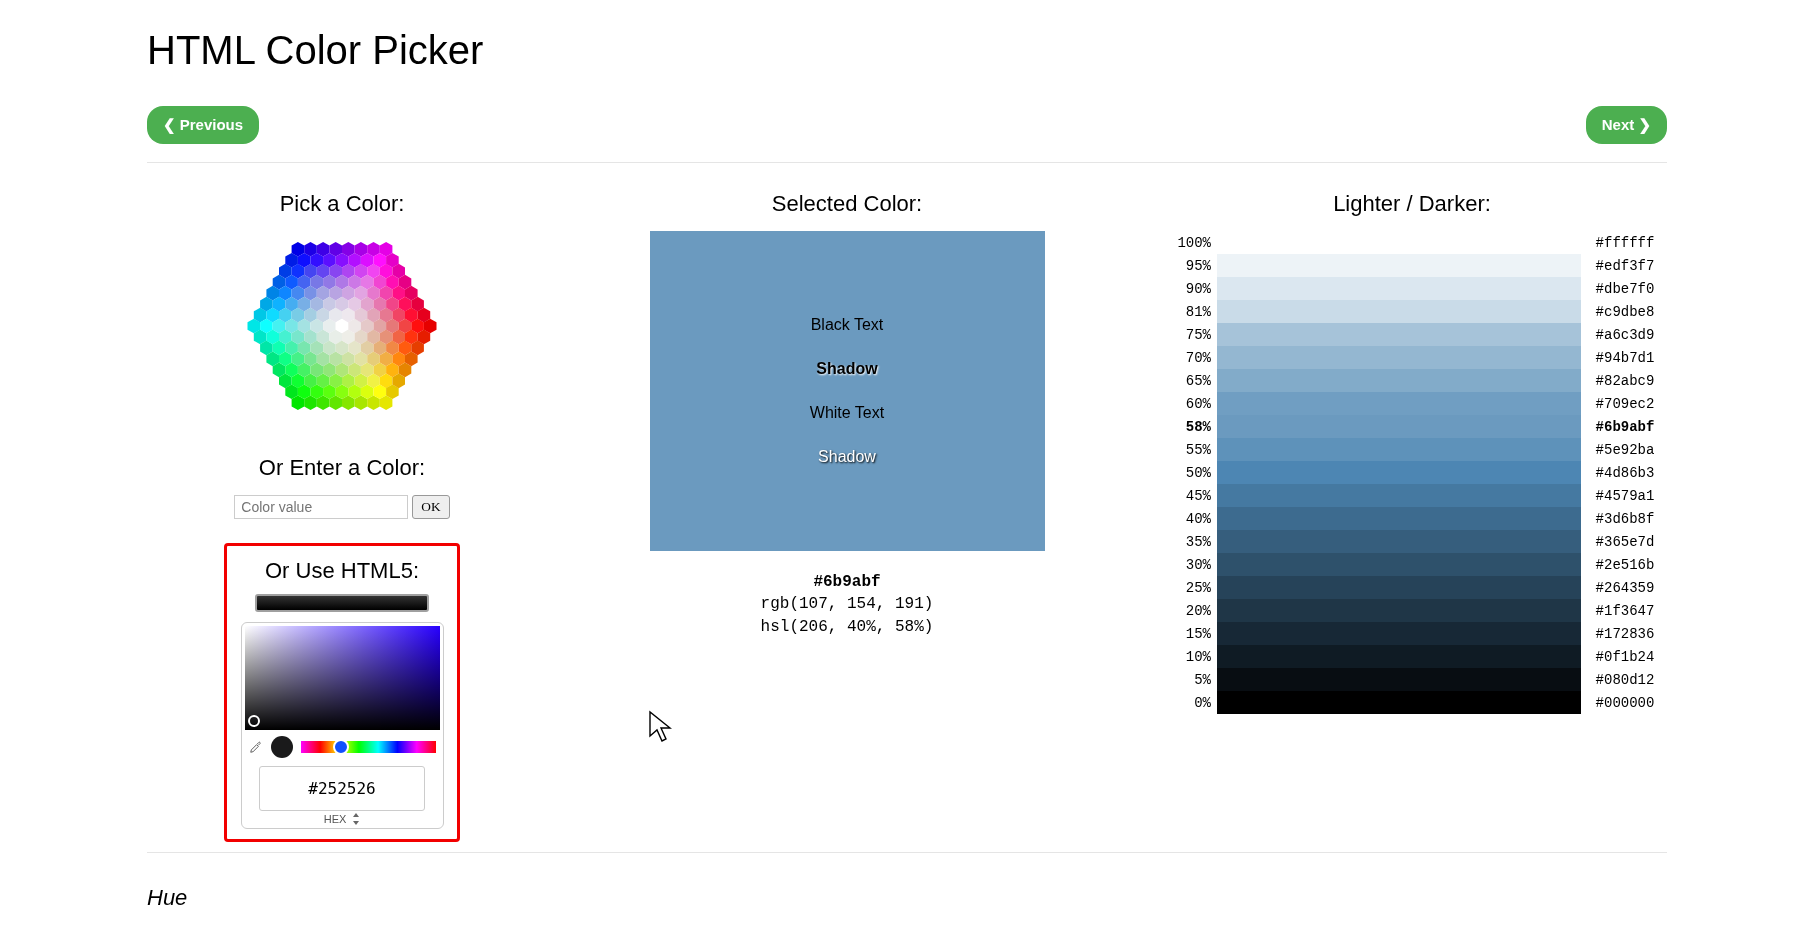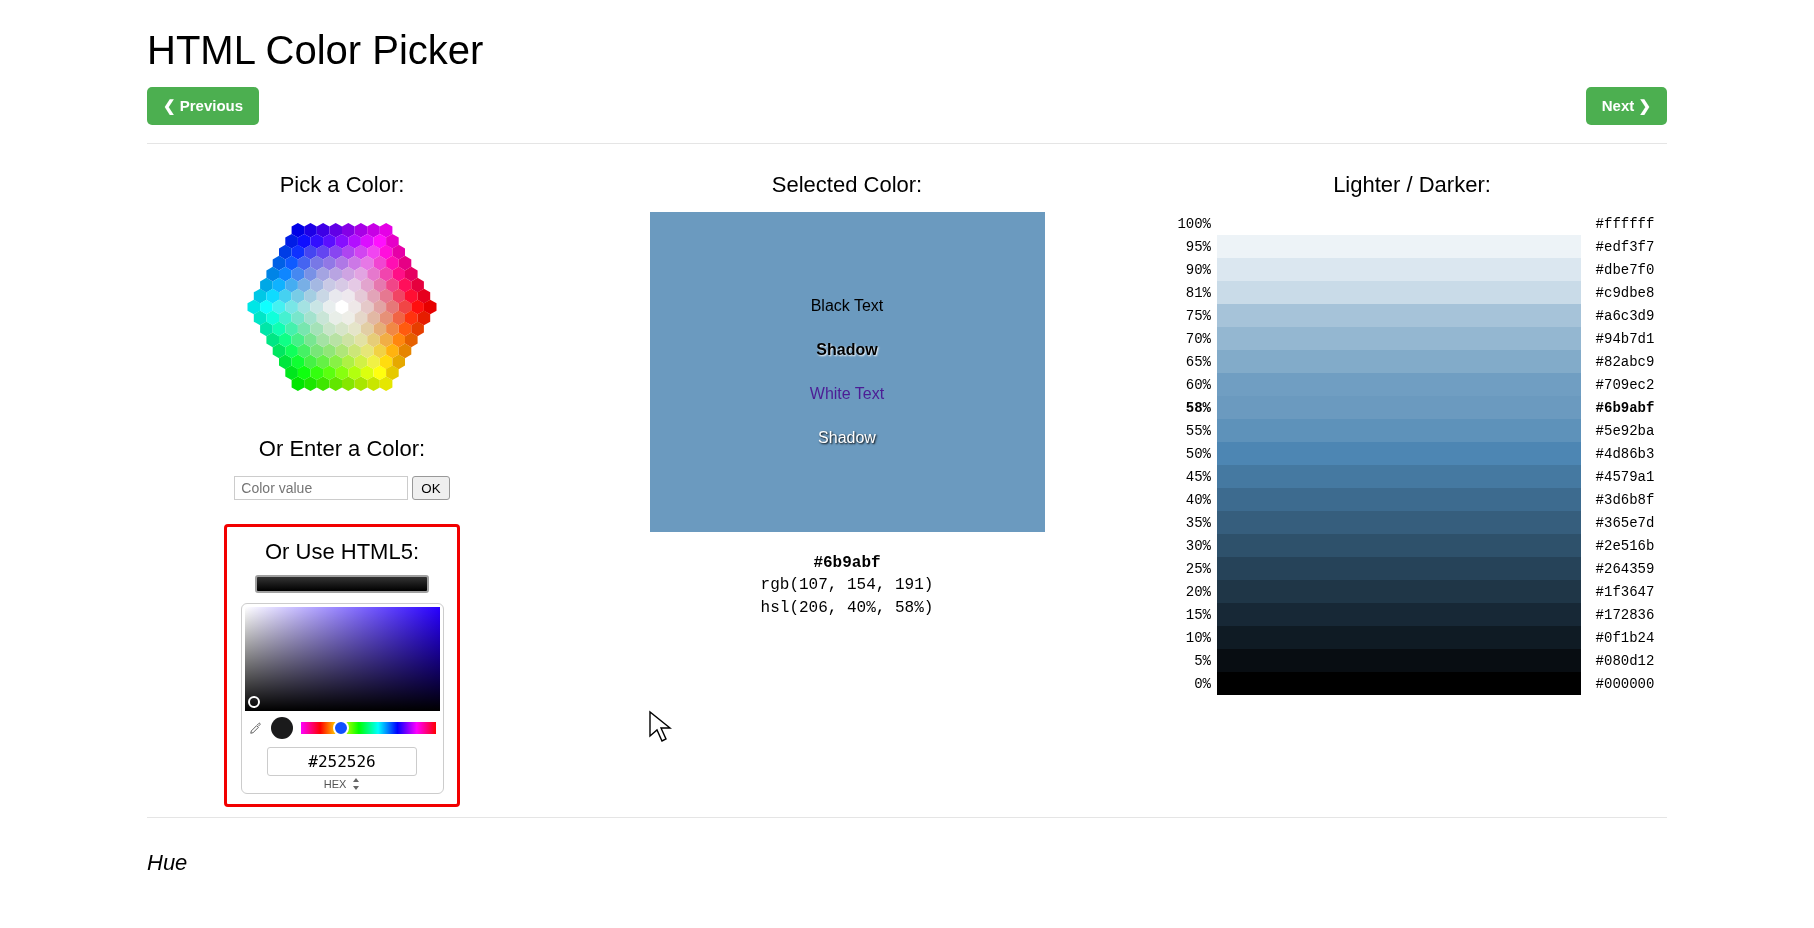--- a/index.html
+++ b/index.html
@@ -1,40 +1,40 @@
 <!DOCTYPE html>
 <html><head>
 <meta charset="utf-8">
 <style>
   html,body{margin:0;padding:0;font-family:"Segoe UI",Verdana,Arial,sans-serif;color:#000;background:#fff;}
   .page{width:1520px;margin:0 auto;padding:8px 20px;}
   h1{font-size:40px;font-weight:400;margin:20px 0 14px;}
   .btnbar{display:flex;justify-content:space-between;margin:4px 0 18px;}
-  .btn-green{background:#4CAF50;color:#fff;border:none;border-radius:5px;padding:10px 16px;font-size:15px;font-weight:600;cursor:pointer;}
+  .btn-green{background:#4CAF50;color:#fff;border:none;border-radius:16px;padding:10px 16px;font-size:15px;font-weight:600;cursor:pointer;margin-top:19px;}
   hr{border:none;border-top:1px solid #e5e5e5;margin:0;}
   .cols{display:flex;gap:0;margin-top:20px;}
   .col1{width:390px;text-align:center;}
   .col2{flex:1;text-align:center;}
   .col3{width:510px;text-align:center;}
   .sect-h{font-size:22px;font-weight:400;margin:8px 0 14px;}
   .hexsvg{width:210px;height:190px;}
   .enter-wrap{display:flex;justify-content:center;gap:4px;margin-top:4px;}
   .enter-wrap input{width:160px;border:1px solid #ccc;padding:3px 6px;font-size:14px;color:#6d28d9;}
-  .enter-wrap button{border:1px solid #999;background:#efefef;border-radius:3px;padding:2px 8px;cursor:pointer;}
+  .enter-wrap button{border:1px solid #999;background:#efefef;border-radius:3px;padding:2px 8px;cursor:pointer;font-family:Liberation Serif, serif;}
   .html5box{border:3px solid #f20000;border-radius:4px;margin:24px auto 0;width:230px;padding:12px 0 10px;}
   .html5-bar{display:inline-block;width:170px;height:14px;border:2px solid #a0a0a0;border-radius:3px;background:linear-gradient(#333,#000);}
   .pk-body{width:195px;margin:6px auto 0;border:1px solid #ccc;border-radius:6px;background:#fff;padding:3px;}
   .sv{width:100%;height:104px;position:relative;background:linear-gradient(to bottom,rgba(0,0,0,0),#000),linear-gradient(to right,#fff,#2800ff);}
   .sv-ind{position:absolute;left:3px;bottom:3px;width:8px;height:8px;border:2px solid #fff;border-radius:50%;}
   .hue-row{display:flex;align-items:center;gap:8px;padding:6px 4px;}
   .eyedrop{width:14px;height:14px;}
   .circ{width:22px;height:22px;border-radius:50%;background:#1a1a1b;}
   .hue{flex:1;height:12px;position:relative;background:linear-gradient(to right,#f0f,#f00,#ff0,#0f0,#0ff,#00f,#f0f,#f00);}
   .hue-ind{position:absolute;top:-2px;left:24%;width:12px;height:12px;border:2px solid #fff;border-radius:50%;background:#1050ff;}
-  .hexval{width:140px;margin:2px auto 2px;border:1px solid #ccc;border-radius:3px;padding:4px;text-align:center;font-family:Consolas,monospace;}
+  .hexval{width:140px;margin:2px auto 2px;border:1px solid #ccc;border-radius:3px;padding:12px;text-align:center;font-family:Consolas,monospace;}
   .hexlab{display:flex;justify-content:center;align-items:center;gap:6px;font-size:11px;color:#555;}
   .cursor{position:absolute;left:648px;top:710px;pointer-events:none;}
   .selected-box{width:395px;height:320px;margin:0 auto 20px;display:flex;flex-direction:column;justify-content:center;gap:26px;font-size:16px;font-family:Verdana,sans-serif;}
   .mono{font-family:Consolas,"Courier New",monospace;font-size:16px;line-height:1.4;}
   .mono b{font-weight:700;}
   .ld{width:502px;margin:10px auto;}
   .ld-row{display:flex;align-items:center;height:23px;font-family:Consolas,"Courier New",monospace;font-size:14px;}
   .ld-pct{width:50px;text-align:right;padding-right:6px;}
   .ld-sw{flex:1;height:100%;}
   .ld-hex{width:76px;padding-left:6px;}
@@ -269,21 +269,21 @@
         </div>
       </div>
     </div>
   </div>
 
   <div class="col2">
     <div class="sect-h">Selected Color:</div>
     <div class="selected-box" id="selbox" style="background: rgb(107, 154, 191);">
       <div style="color:#000">Black Text</div>
       <div style="color:#000;font-weight:700;text-shadow:1px 1px 2px #fff">Shadow</div>
-      <div style="color:#4c1d95">White Text</div>
+      <div style="color:#000000">White Text</div>
       <div style="color:#fff;text-shadow:1px 1px 2px #000">Shadow</div>
     </div>
     <div class="mono">
       <b>#6b9abf</b><br>
       <span>rgb(107, 154, 191)</span><br>
       <span>hsl(206, 40%, 58%)</span>
     </div>
   </div>
 
   <div class="col3">

